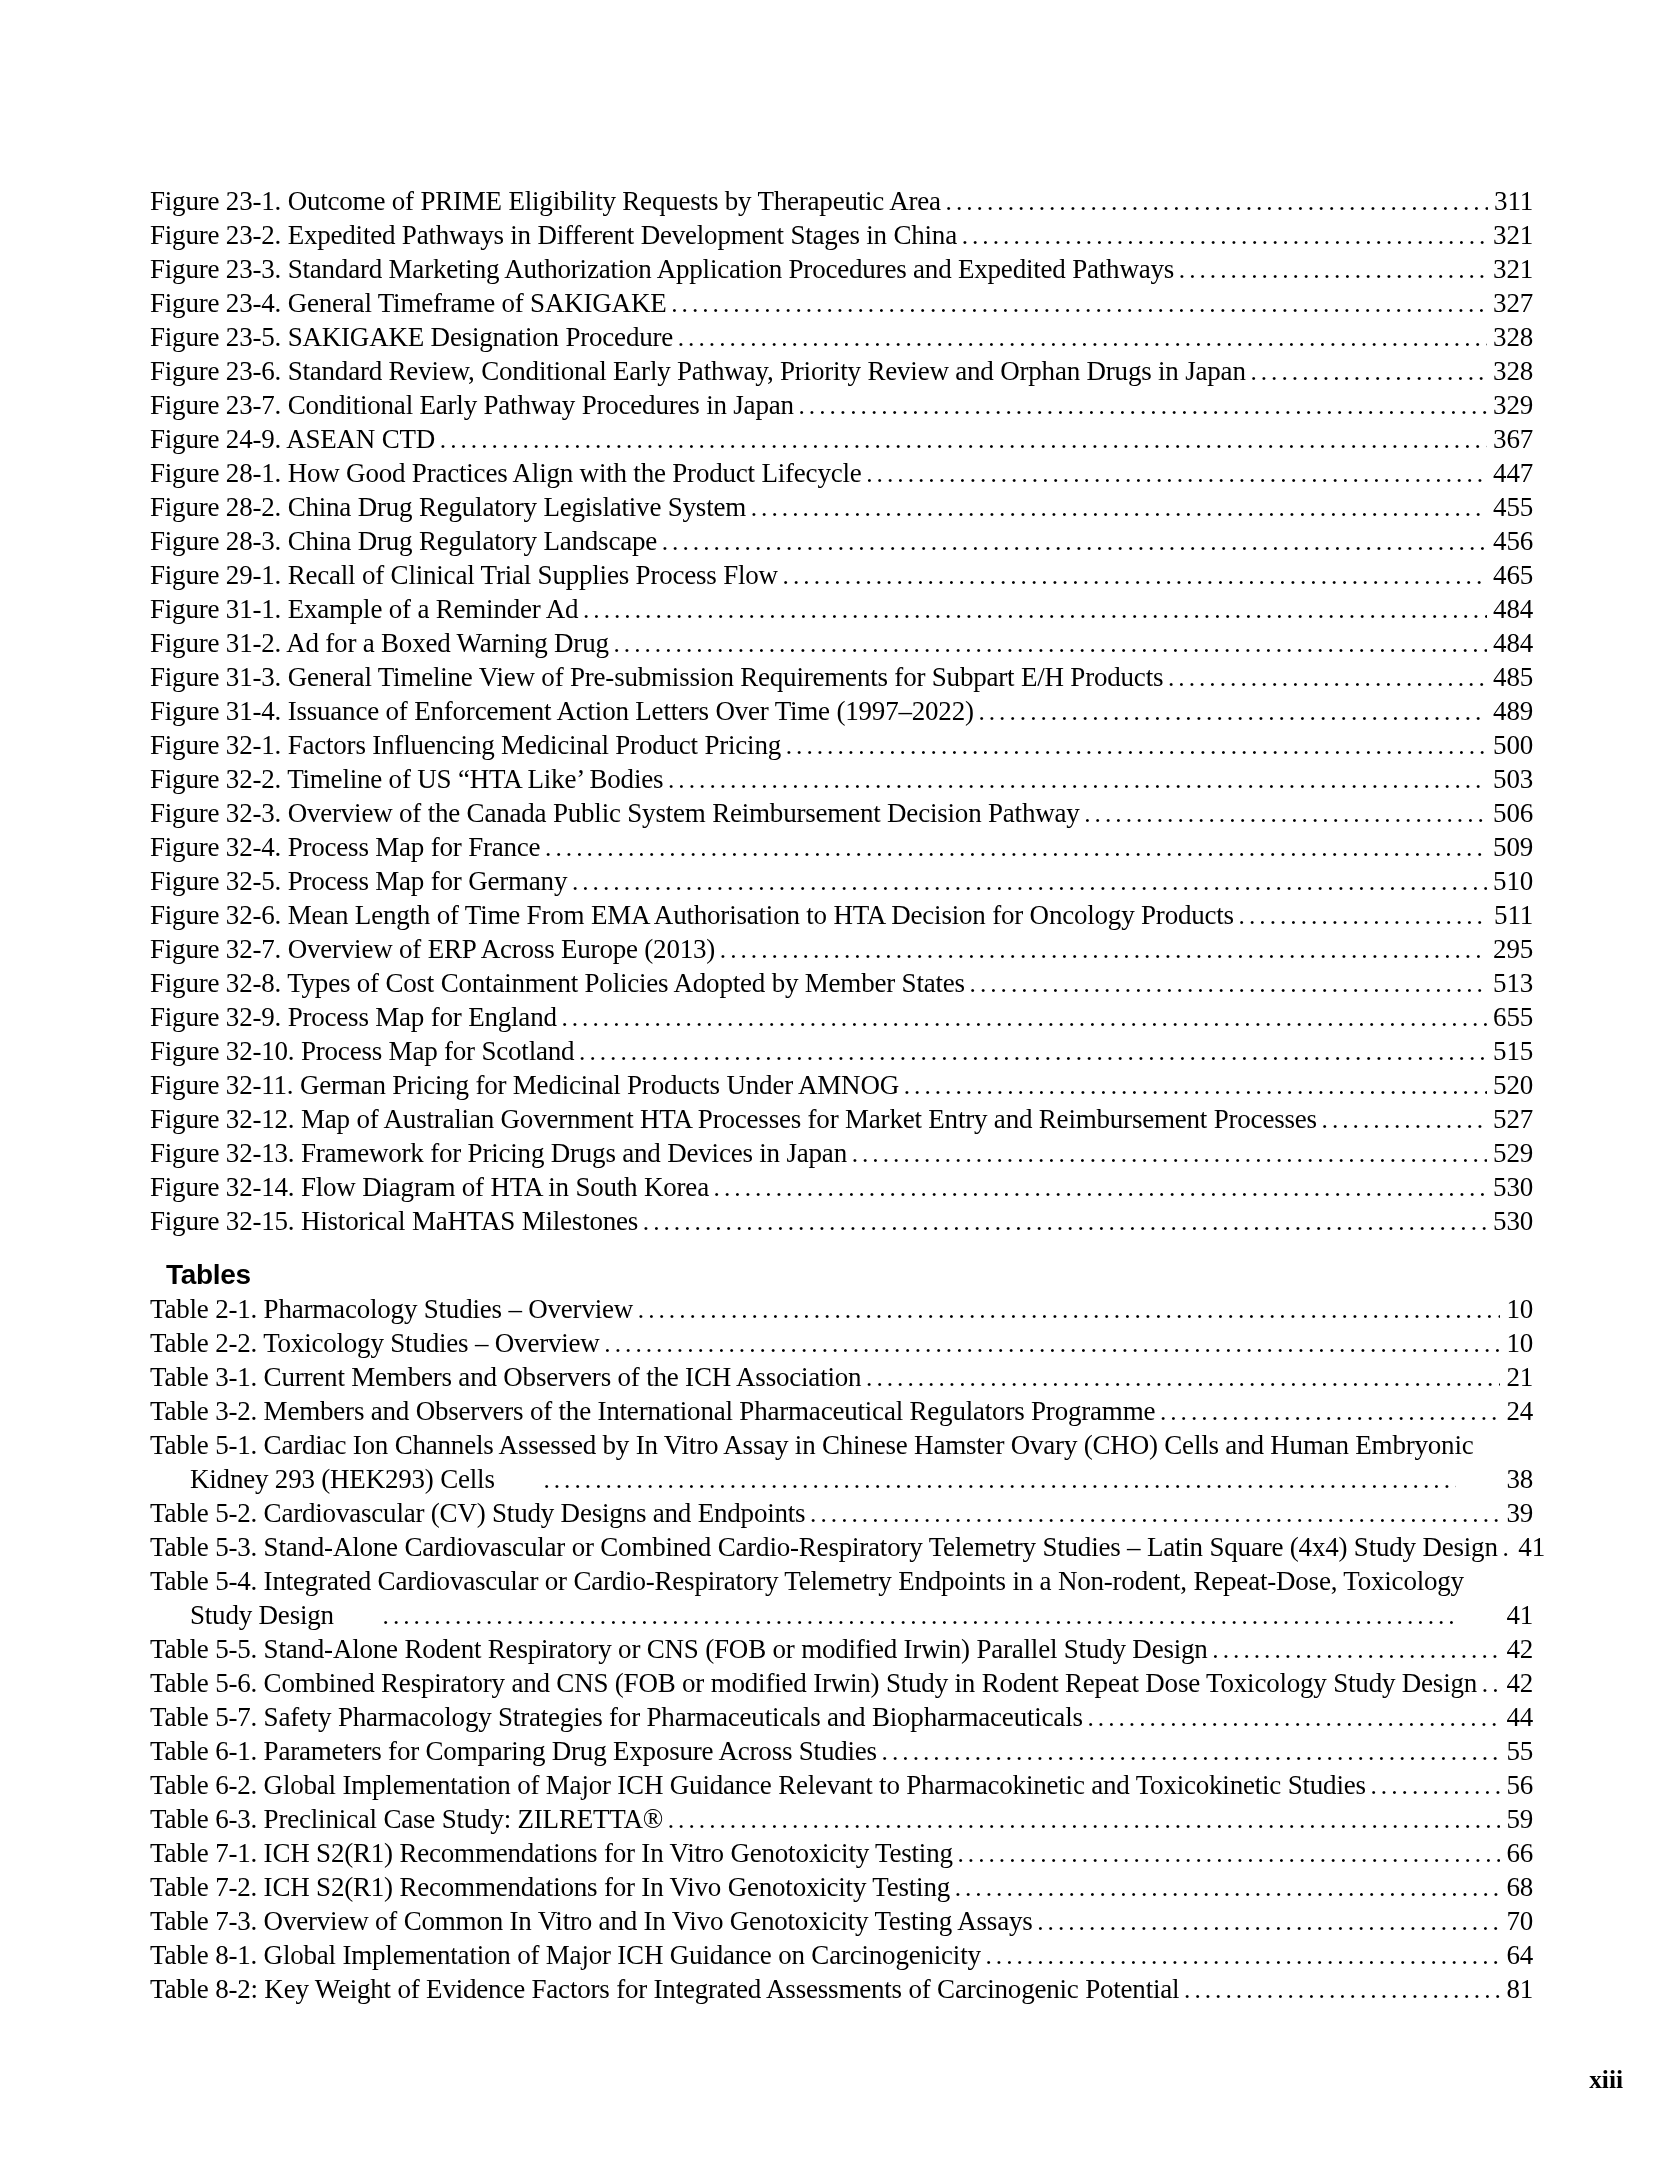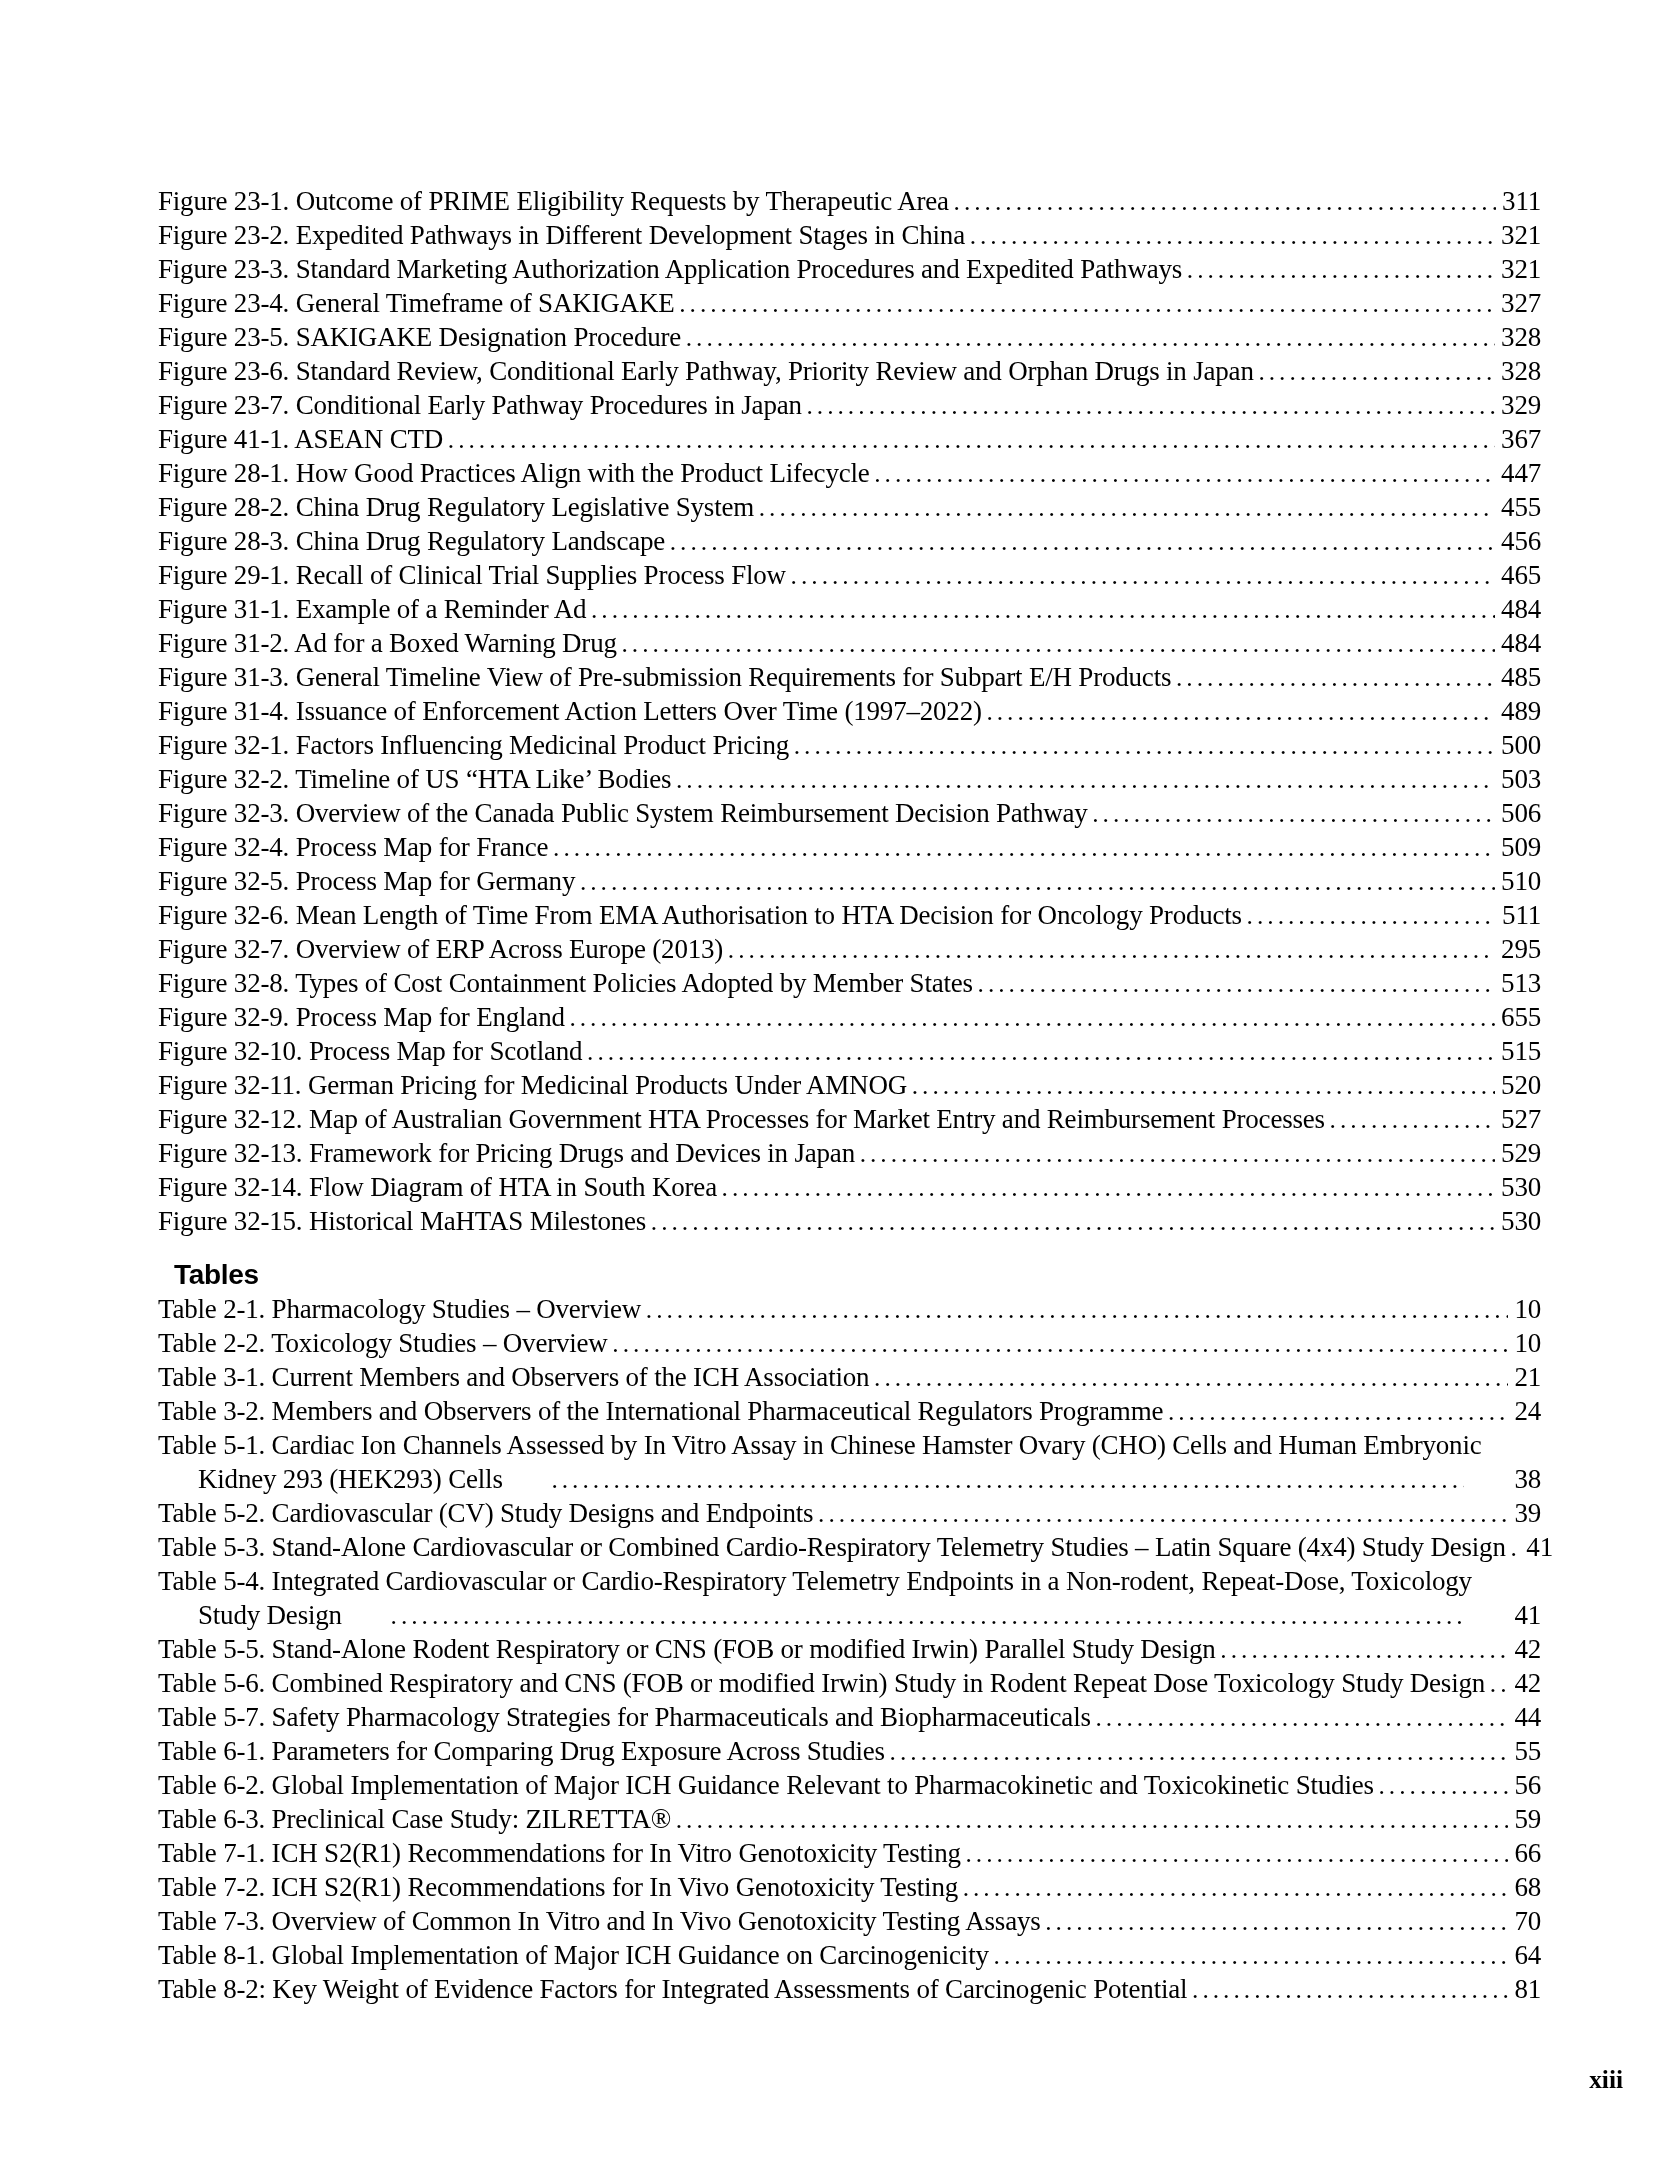--- a/index.html
+++ b/index.html
@@ -8,21 +8,21 @@
     width: 1680px;
     height: 2174px;
     background: #ffffff;
     font-family: "Liberation Serif", serif;
     color: #000000;
     overflow: hidden;
     margin: 0 auto;
   }
   .toc {
     position: absolute;
-    left: 158px;
+    left: 150px;
     top: 184px;
     width: 1383px;
   }
   .toc-entry { display: block; }
   .toc-line {
     display: flex;
     align-items: baseline;
     line-height: 34px;
     font-size: 27px;
     letter-spacing: -0.2px;
@@ -112,21 +112,21 @@
           </div>
           <div class="toc-entry">
             <div class="toc-line">
               <span class="toc-label">Figure 23-7. Conditional Early Pathway Procedures in Japan</span>
               <span class="toc-leader"></span>
               <span class="toc-page">329</span>
             </div>
           </div>
           <div class="toc-entry">
             <div class="toc-line">
-              <span class="toc-label">Figure 41-1. ASEAN CTD</span>
+              <span class="toc-label">Figure 24-9. ASEAN CTD</span>
               <span class="toc-leader"></span>
               <span class="toc-page">367</span>
             </div>
           </div>
           <div class="toc-entry">
             <div class="toc-line">
               <span class="toc-label">Figure 28-1. How Good Practices Align with the Product Lifecycle</span>
               <span class="toc-leader"></span>
               <span class="toc-page">447</span>
             </div>

